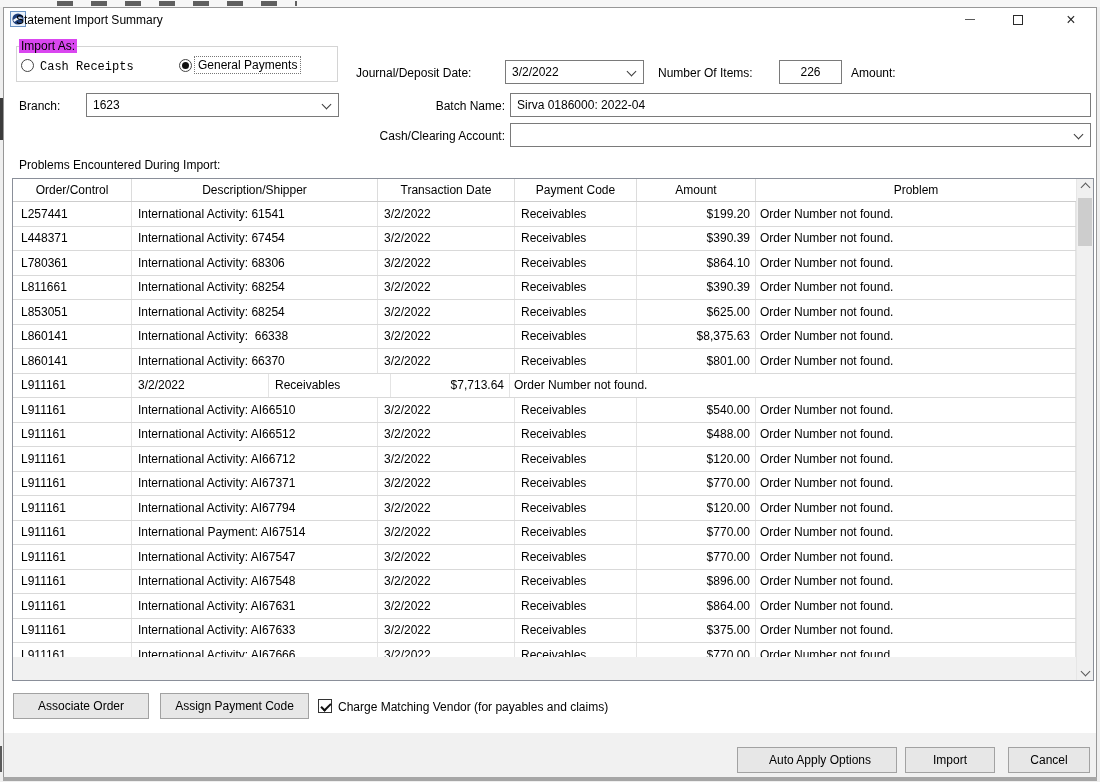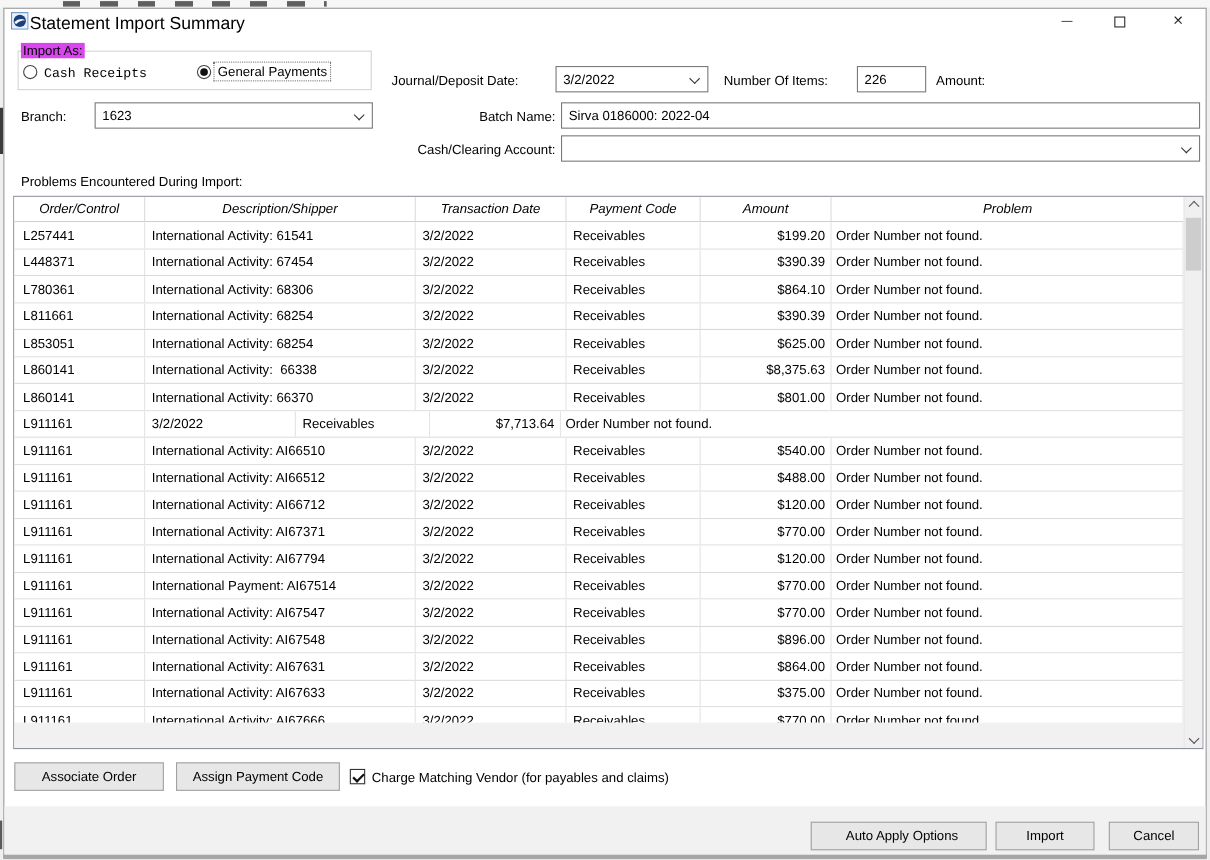--- a/index.html
+++ b/index.html
@@ -14,47 +14,47 @@
   .sliver-smudge { position:absolute; left:57px; top:1px; width:240px; height:5px;
     background:repeating-linear-gradient(90deg, rgba(45,45,45,.75) 0 16px, transparent 16px 34px); }
   .edge-artifact { position:absolute; background:#3c3c3c; }
 
   .dialog-bg { position:absolute; left:3px; top:7px; right:3px; bottom:2px; background:#fff; border:1px solid #979797; }
   .bottom-edge { position:absolute; left:3px; top:777px; right:3px; height:4px; background:#a6a6a6; }
   .footer-band { position:absolute; left:4px; top:733px; right:4px; height:45px; background:#f1f1f1; }
 
   
   .app-icon { position:absolute; left:10px; top:11px; width:16px; height:16px; }
-  .title-text { position:absolute; left:27px; top:13px; font-size:16px; color:#000;text-align:center; }
+  .title-text { position:absolute; left:16px; top:13px; font-size:12px; color:#000;text-align:center; }
   .win-btn { position:absolute; top:9px; width:28px; height:21px; display:flex; align-items:center; justify-content:center; cursor:default; }
   .glyph-min { width:10px; height:1px; background:#5a5a5a; }
   .glyph-max { width:10px; height:10px; border:1px solid #2b2b2b; background:#fff; }
   .glyph-close { font-size:16px; line-height:16px; color:#2b2b2b; }
 
   
   .groupbox { position:absolute; left:16px; top:46px; width:322px; height:36px; border:1px solid #d4d4d4; background:#fff; }
   .groupbox-label { position:absolute; left:19px; top:39px; background:#d946ef; padding:0 2px; }
   .radio { position:absolute; width:13px; height:13px; border:1px solid #454545; border-radius:50%; background:#fff; }
   .radio.selected::after { content:""; position:absolute; left:2px; top:2px; width:7px; height:7px; border-radius:50%; background:#111; }
   .radio-label { position:absolute; }
   .focus-rect { border:1px dotted #777; padding:1px 3px; }
 
   
   .lbl { position:absolute; white-space:nowrap; }
   .ra { text-align:right; }
   .field { position:absolute; height:24px; border:1px solid #7a7a7a; background:#fff; display:flex; align-items:center; padding:0 6px; }
-  .field.num { justify-content:flex-start; }
+  .field.num { justify-content:center; }
   .chev { width:7px; height:7px; border-right:1.2px solid #3c3c3c; border-bottom:1.2px solid #3c3c3c; }
   .chev.down { transform:rotate(45deg); }
   .chev.up { transform:rotate(-135deg); }
   .combo-arrow { position:absolute; right:8px; top:7px; }
 
   
   .table { position:absolute; left:12px; top:178px; width:1082px; height:503px; border:1px solid #8a8f99; background:#fff; }
-  .thead { position:absolute; left:0; top:0; right:17px; height:23px; display:flex; border-bottom:1px solid #cdcdcd; background:#fff;font-style:italic; }
+  .thead { position:absolute; left:0; top:0; right:17px; height:23px; display:flex; border-bottom:1px solid #cdcdcd; background:#fff; }
   .th { border-right:1px solid #dcdcdc; display:flex; align-items:center; justify-content:center; height:100%; }
   .tbody { position:absolute; left:0; top:23px; right:17px; height:455px; overflow:hidden; }
   .trow { display:flex; height:24.5px; border-bottom:1px solid #d9d9d9; background:#fff; }
   .tcell { border-right:1px solid #e4e4e4; display:flex; align-items:center; white-space:pre; overflow:hidden; }
   .c-order   { width:119px; padding-left:8px; }
   .c-description { width:246px; padding-left:6px; }
   .c-date    { width:137px; padding-left:6px; }
   .c-code    { width:122px; padding-left:6px; }
   .c-amount  { width:119px; padding-right:5px; justify-content:flex-end; }
   .c-problem { flex:1; padding-left:4px; }

